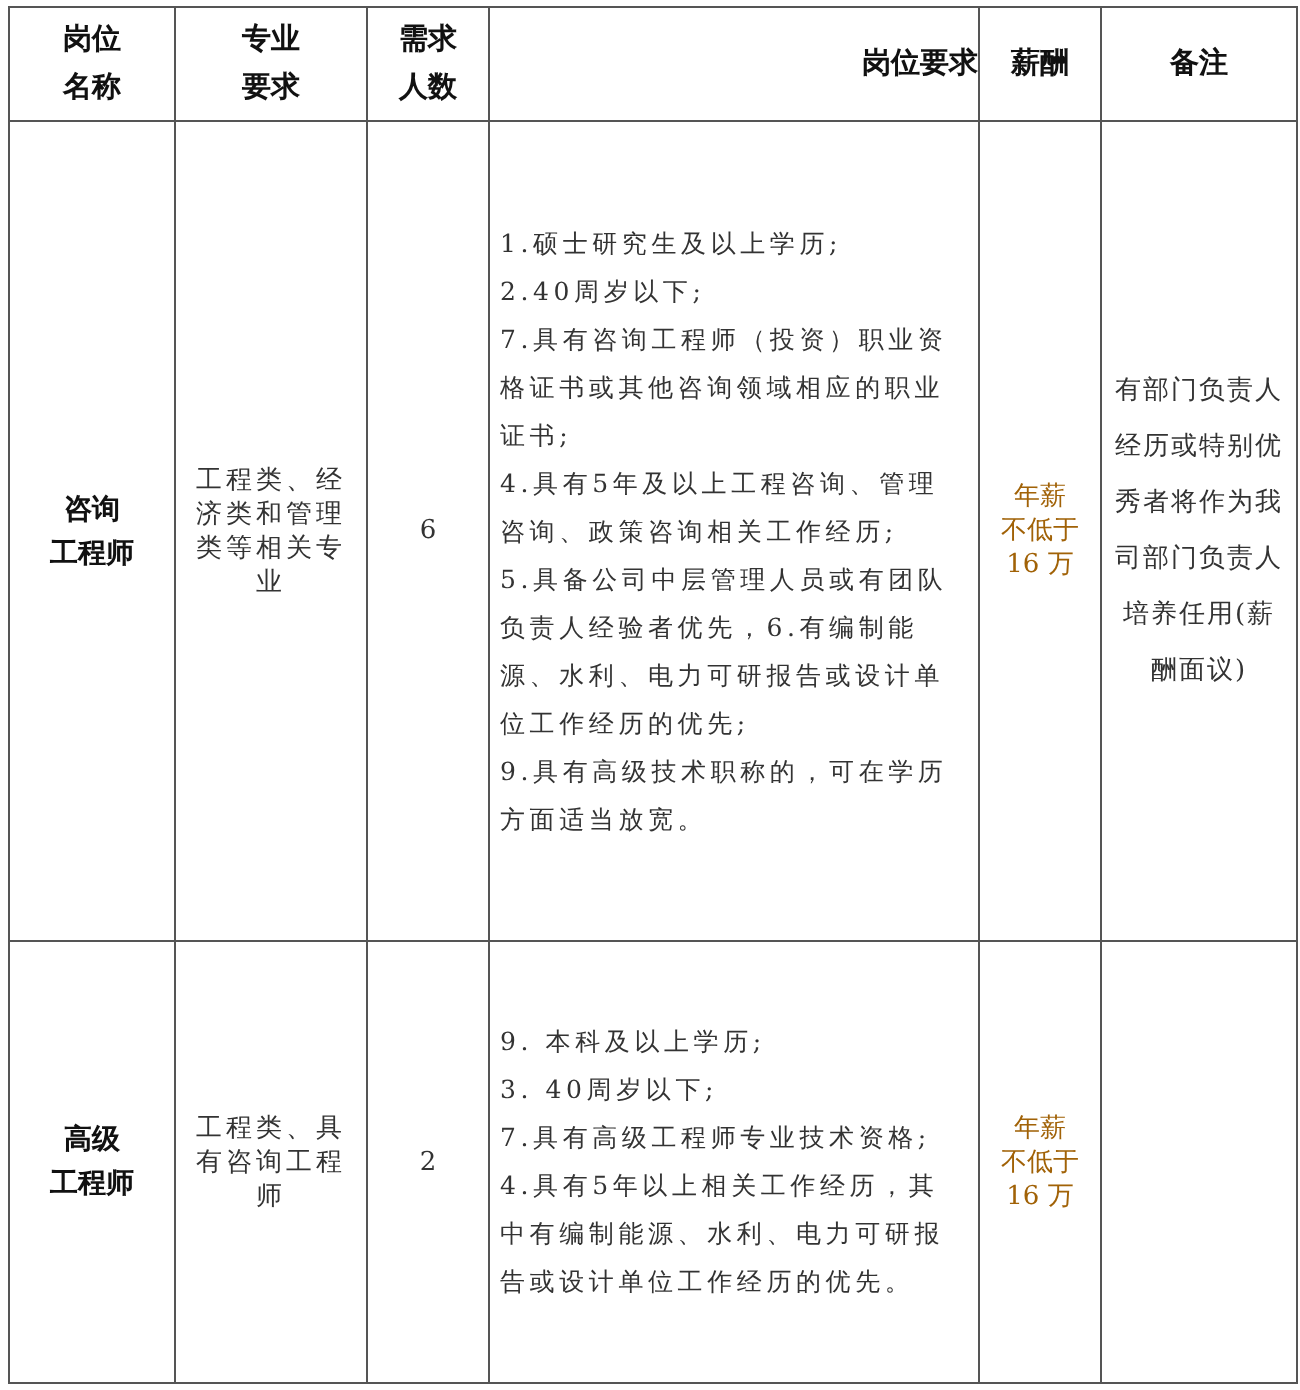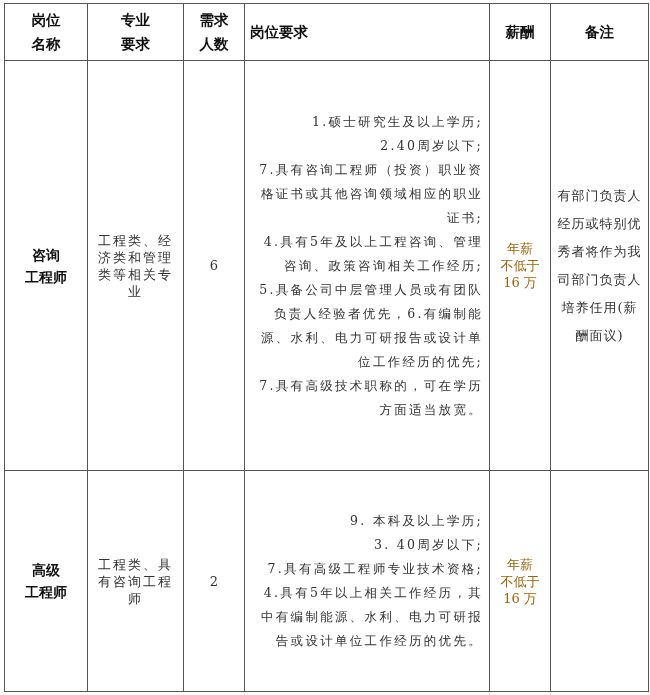--- a/index.html
+++ b/index.html
@@ -9,21 +9,21 @@
           table-layout: fixed; width: 644px; }
   td, th { border: 1px solid #555; padding: 0; vertical-align: middle; text-align: center; }
   thead th { height: 56px; font-weight: bold; font-size: 14.5px; line-height: 24px; color: #111; }
   th.req-h { text-align: left; padding-left: 5px; }
   .row1 td { height: 409px; }
   .row2 td { height: 220px; }
   .pos { font-weight: bold; font-size: 14px; line-height: 22px; color: #111; margin-top: 44px; }
   .maj { font-size: 13px; line-height: 17px; letter-spacing: 2px; padding: 0 6px; color: #333; margin-top: 33px; }
   .num { font-size: 13px; color: #333; }
   .reqs { text-align: left; padding: 0 6px 0 5px; font-size: 12.5px; line-height: 24px; letter-spacing: 2.3px; color: #333; }
-  .reqs div { white-space: normal; text-align: right; }
+  .reqs div { white-space: normal; }
   .sal { font-size: 13px; line-height: 17px; color: #a16207; }
   .note { font-size: 13px; line-height: 28px; letter-spacing: 1px; padding: 0 6px; color: #333; text-align: center; }
 </style>
 </head>
 <body>
 
 <table>
   <colgroup>
     <col style="width:83px">
       <col style="width:96px">
@@ -39,40 +39,40 @@
         <div>名称</div>
       </th>
       <th>
         <div>专业</div>
         <div>要求</div>
       </th>
       <th>
         <div>需求</div>
         <div>人数</div>
       </th>
-      <th class="req-h" style="text-align:left">岗位要求</th>
+      <th class="req-h" style="text-align:right">岗位要求</th>
       <th>薪酬</th>
       <th>备注</th>
     </tr>
   </thead>
   <tbody>
     <tr class="row1">
       <td class="pos">
         <div>咨询</div>
         <div>工程师</div>
       </td>
       <td class="maj">工程类、经济类和管理类等相关专业</td>
       <td class="num">6</td>
       <td class="reqs">
         <div>1.硕士研究生及以上学历;</div>
         <div>2.40周岁以下;</div>
         <div>7.具有咨询工程师（投资）职业资格证书或其他咨询领域相应的职业证书;</div>
         <div>4.具有5年及以上工程咨询、管理咨询、政策咨询相关工作经历;</div>
         <div>5.具备公司中层管理人员或有团队负责人经验者优先，6.有编制能源、水利、电力可研报告或设计单位工作经历的优先;</div>
-        <div>7.具有高级技术职称的，可在学历方面适当放宽。</div>
+        <div>9.具有高级技术职称的，可在学历方面适当放宽。</div>
       </td>
       <td class="sal">
         <div>年薪</div>
         <div>不低于</div>
         <div>16 万</div>
       </td>
       <td class="note">有部门负责人经历或特别优秀者将作为我司部门负责人培养任用(薪酬面议)</td>
     </tr>
     <tr class="row2">
       <td class="pos">

